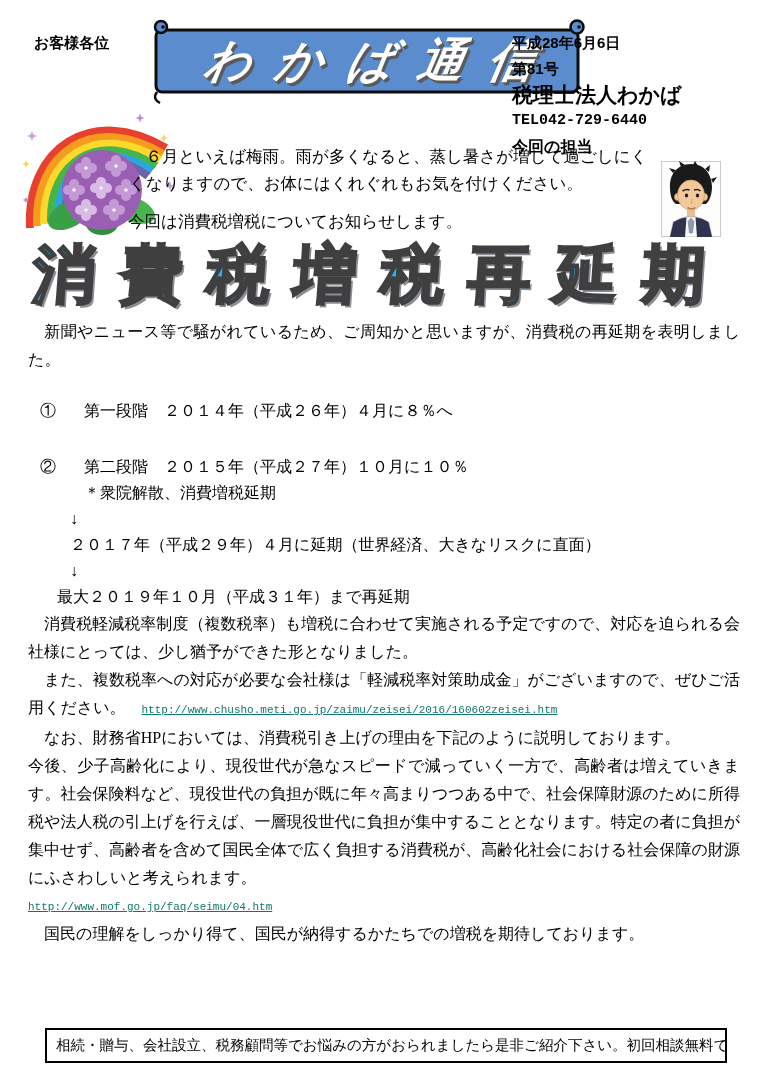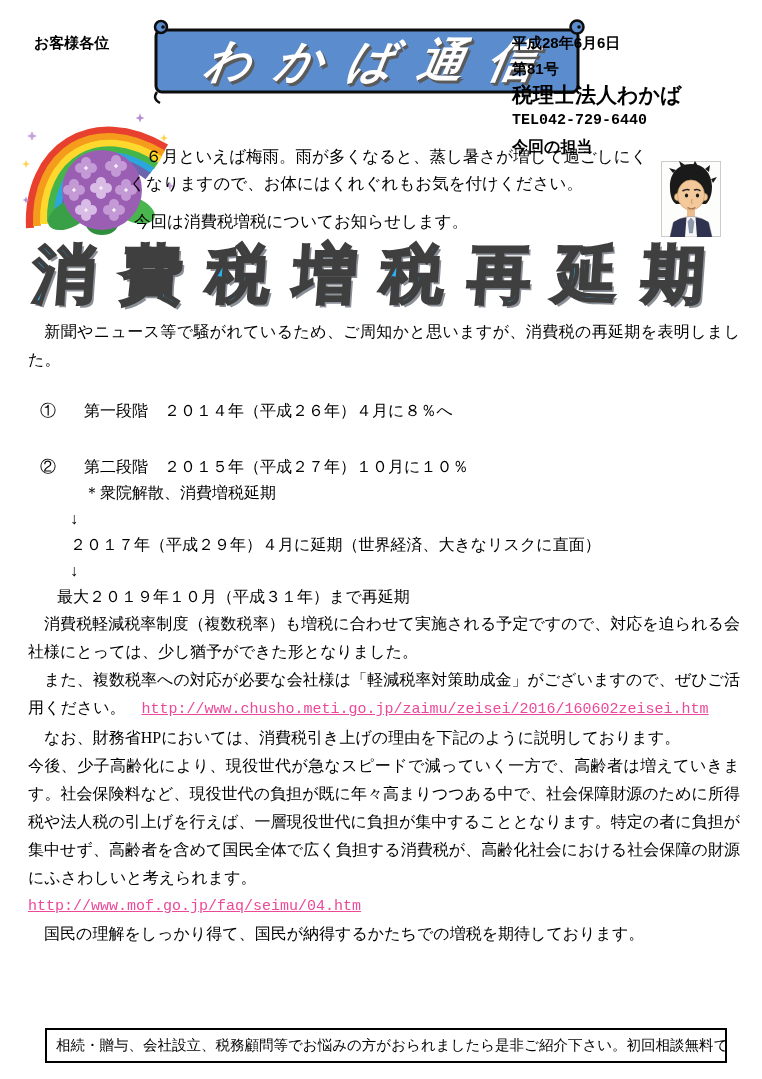--- a/index.html
+++ b/index.html
@@ -34,21 +34,21 @@
   .issue-info .tel{font-family:"Liberation Mono",monospace;font-size:15px;}
   .issue-info .staff{font-size:16px;padding-right:48px;}
   .avatar{position:absolute;left:661px;top:161px;}
   .rainbow{position:absolute;left:20px;top:102px;}
 
   .greeting{
     position:absolute;left:129px;top:143px;width:524px;
     font-family:"Liberation Sans",sans-serif;font-size:16.5px;line-height:27px;
   }
   .notice{
-    position:absolute;left:134px;top:211px;
+    position:absolute;left:128px;top:211px;
     font-family:"Liberation Sans",sans-serif;font-size:16.5px;
   }
 
   
   .headline{
     position:absolute;left:0;top:238px;width:100%;
     text-align:center;white-space:nowrap;
     font-family:"Liberation Sans",sans-serif;font-weight:800;
     font-size:63px;line-height:72px;letter-spacing:24px;
     color:#2bb1ee;
@@ -67,22 +67,22 @@
   .t-row{display:flex;margin-left:12px;}
   .t-row.first{margin-top:24px;}
   .t-row.second{margin-top:30px;}
   .t-num{width:44px;flex:0 0 44px;}
   .t-note{margin-left:56px;}
   .t-arrow{margin-left:42px;font-weight:bold;}
   .t-step3{margin-left:42px;}
   .t-step4{margin-left:29px;}
   .mt14{margin-top:14px;}
   a.doc-link{
-    color:#ec4899;text-decoration:underline;
-    font-family:"Liberation Mono",monospace;font-size:15px;
+    color:#0f766e;text-decoration:underline;
+    font-family:"Liberation Mono",monospace;font-size:11px;
   }
   .link-line{line-height:26px;}
 
   
   .footer-box{
     position:absolute;left:45px;right:35px;top:1028px;
     border:2px solid #000;padding:6px 9px;
     font-size:14.5px;white-space:nowrap;overflow:hidden;
   }
 </style>

